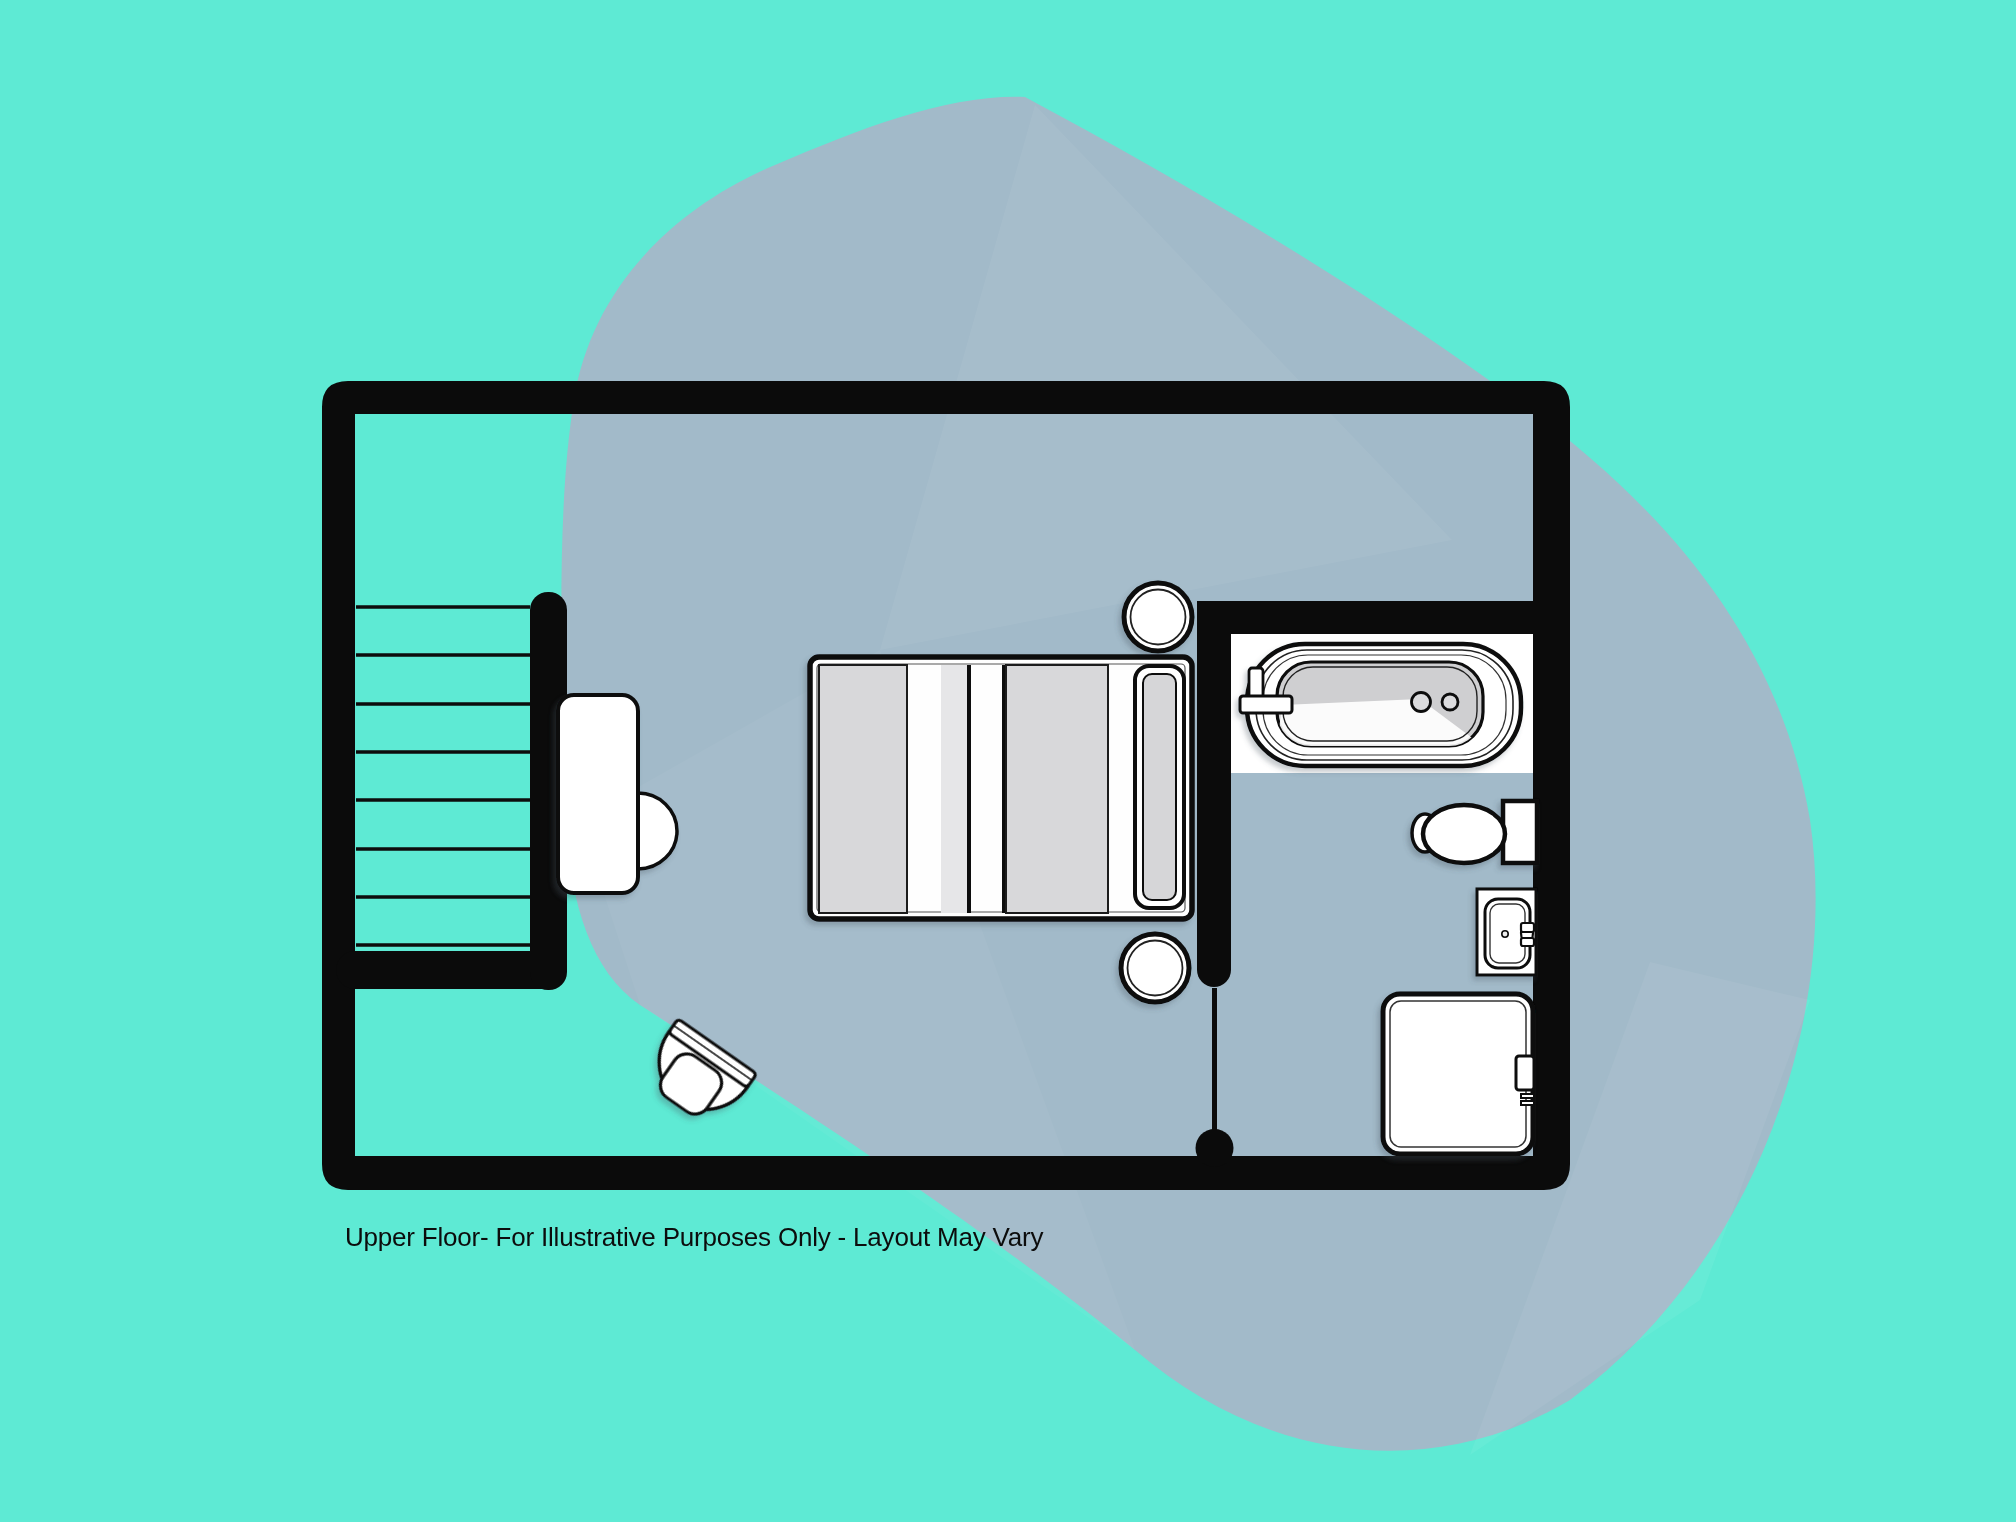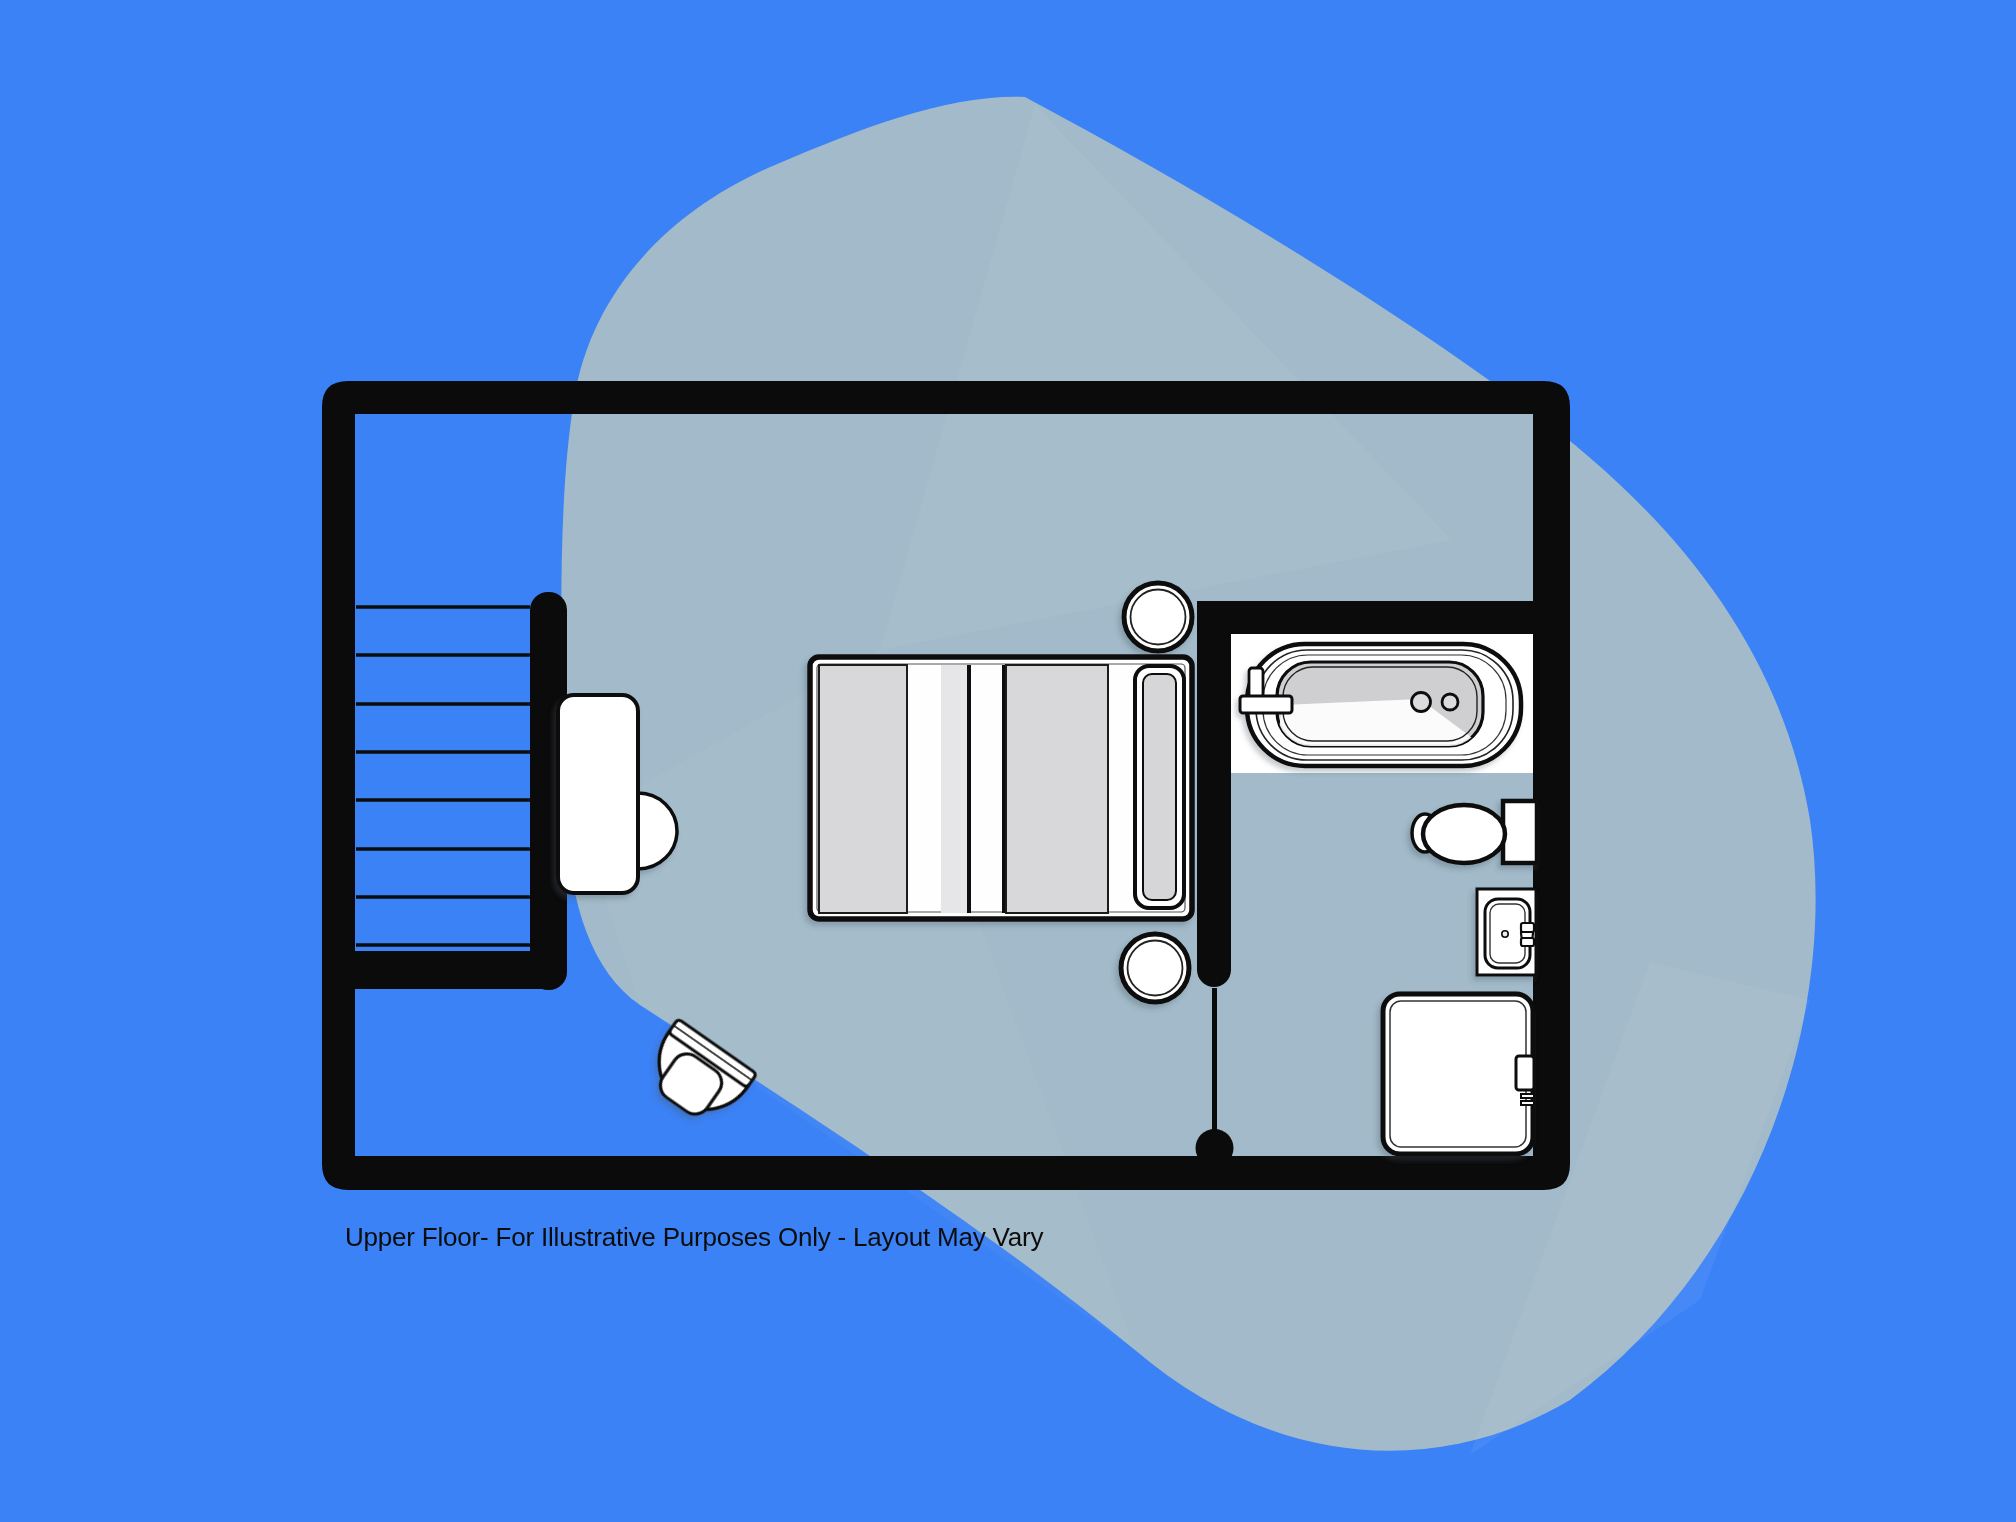--- a/index.html
+++ b/index.html
@@ -2,21 +2,21 @@
 <html><head>
 <meta charset="utf-8">
 <style>
   html,body{margin:0;padding:0;}
   body{
     width:2016px;height:1522px;
     background:#f9f2ec;
     font-family:"Liberation Sans", sans-serif;
     overflow:hidden;
   }
-  #stage{position:relative;width:2016px;height:1522px;background:#3b82f6;}
+  #stage{position:relative;width:2016px;height:1522px;background:#5eead4;}
   #plan-svg{position:absolute;left:0;top:0;width:2016px;height:1522px;display:block;}
   #caption{
     position:absolute;left:345px;top:1221px;
     font-size:26px;line-height:32px;letter-spacing:-0.2px;
     color:#0c0c0c;white-space:nowrap;
   }
 </style>
 </head>
 <body>
 

